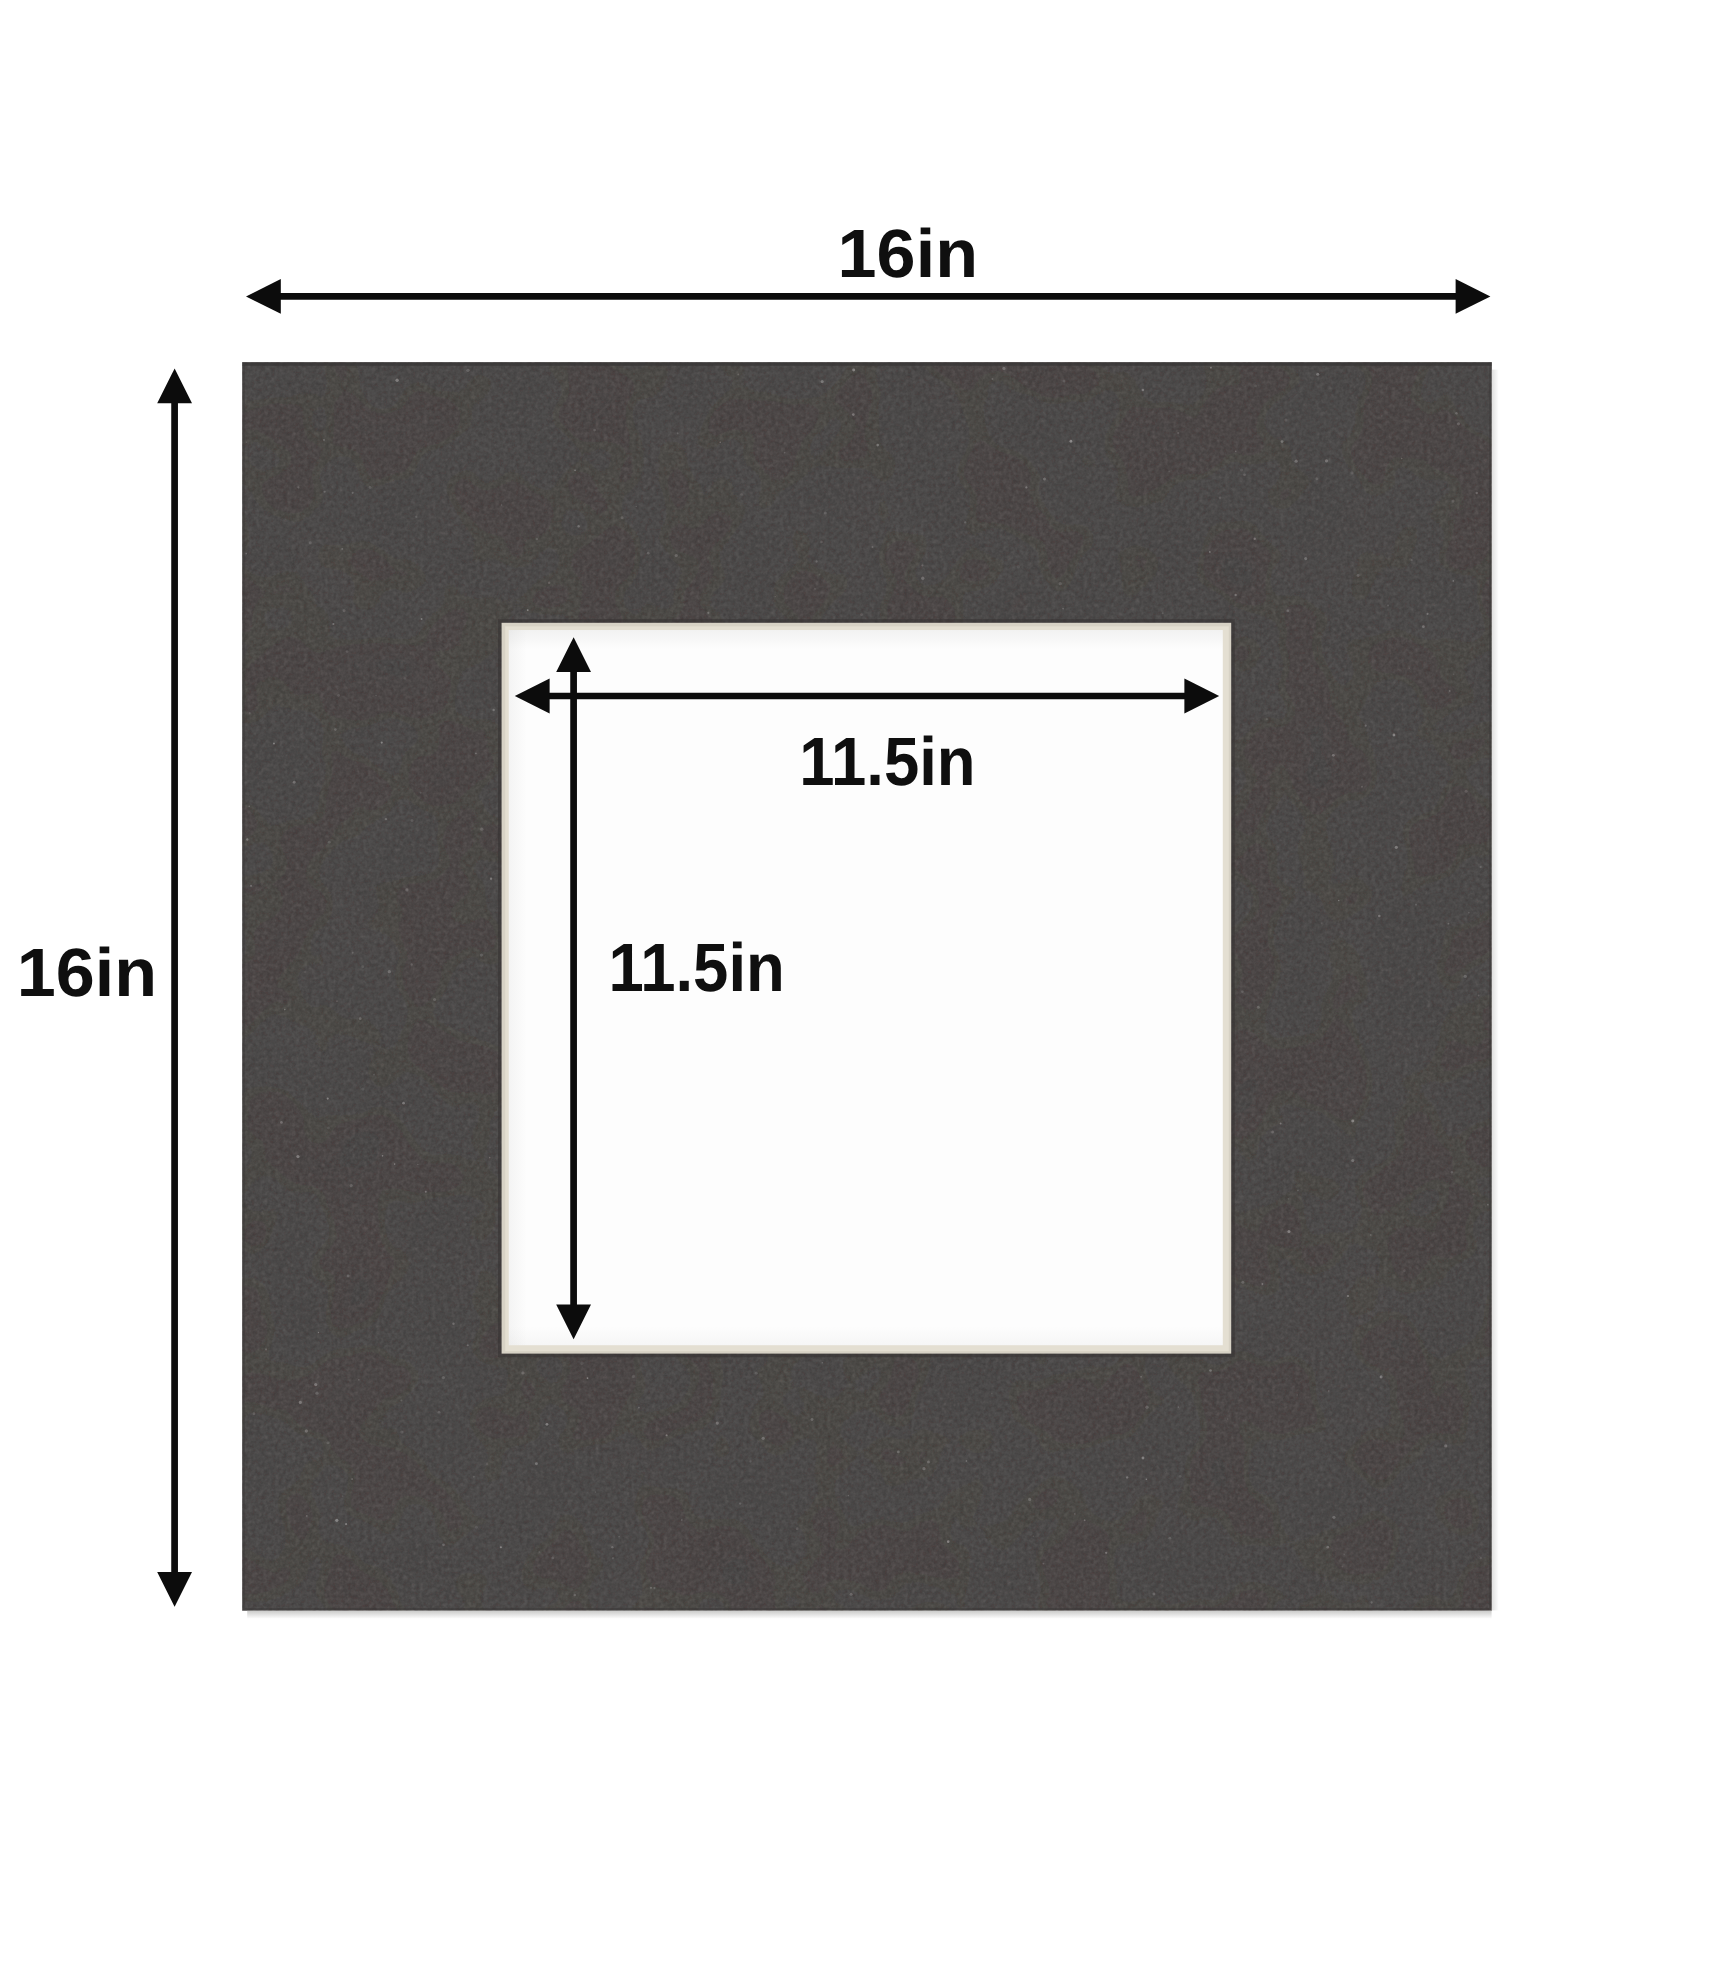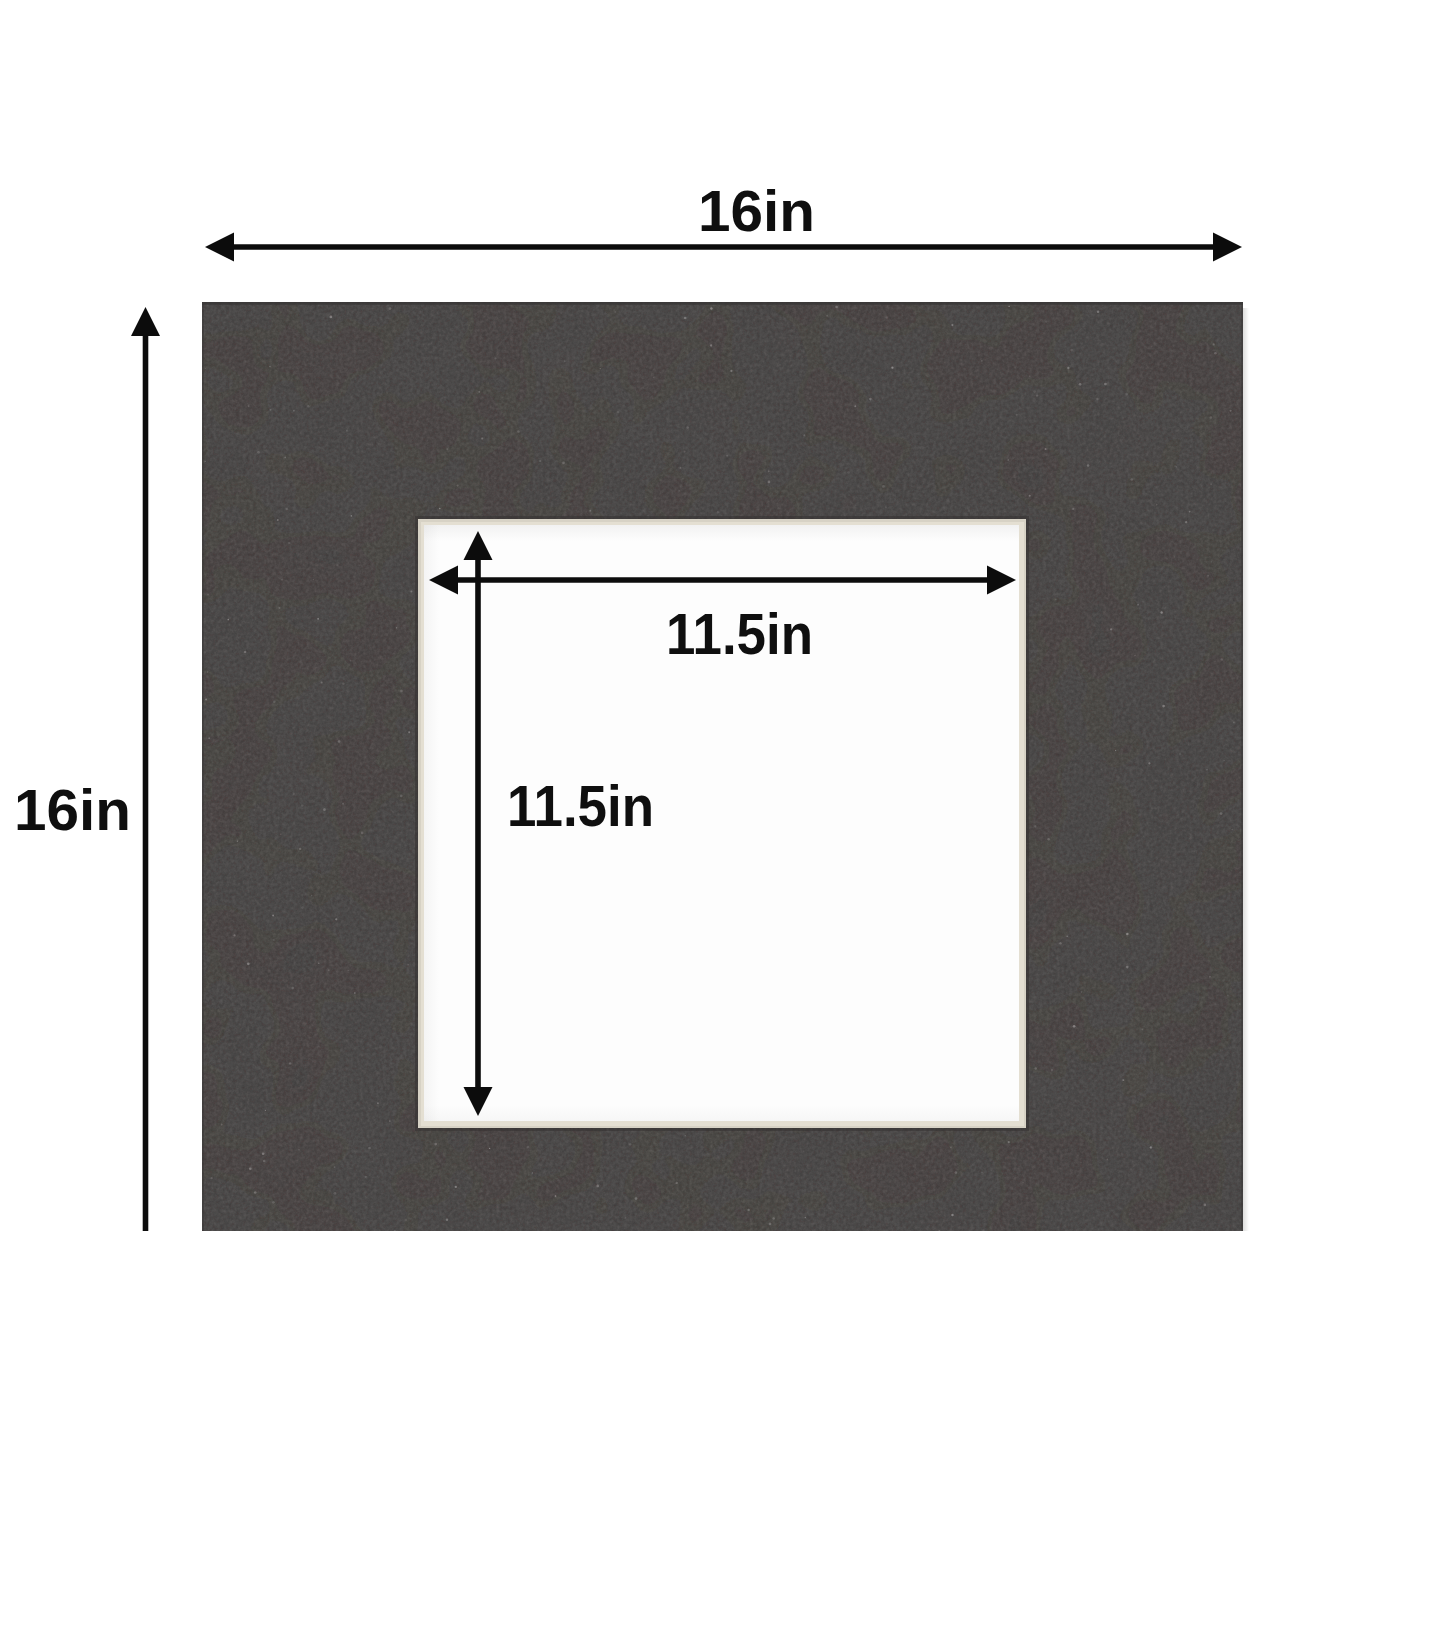--- a/index.html
+++ b/index.html
@@ -1,16 +1,16 @@
 <!DOCTYPE html>
 <html><head>
 <meta charset="utf-8">
 <style>
   html,body{margin:0;padding:0;background:#ffffff;}
-  .page{position:relative;width:1445px;height:1231px;background:#ffffff;overflow:hidden;
+  .page{position:relative;width:1445px;height:1645px;background:#ffffff;overflow:hidden;
         font-family:"Liberation Sans", sans-serif;}
   svg{display:block;}
 </style>
 </head>
 <body>
 
 <div class="page">
 <svg width="1445" height="1645" viewBox="0 0 1445 1645" xmlns="http://www.w3.org/2000/svg">
   <defs>
     <filter id="grain" x="0%" y="0%" width="100%" height="100%">

